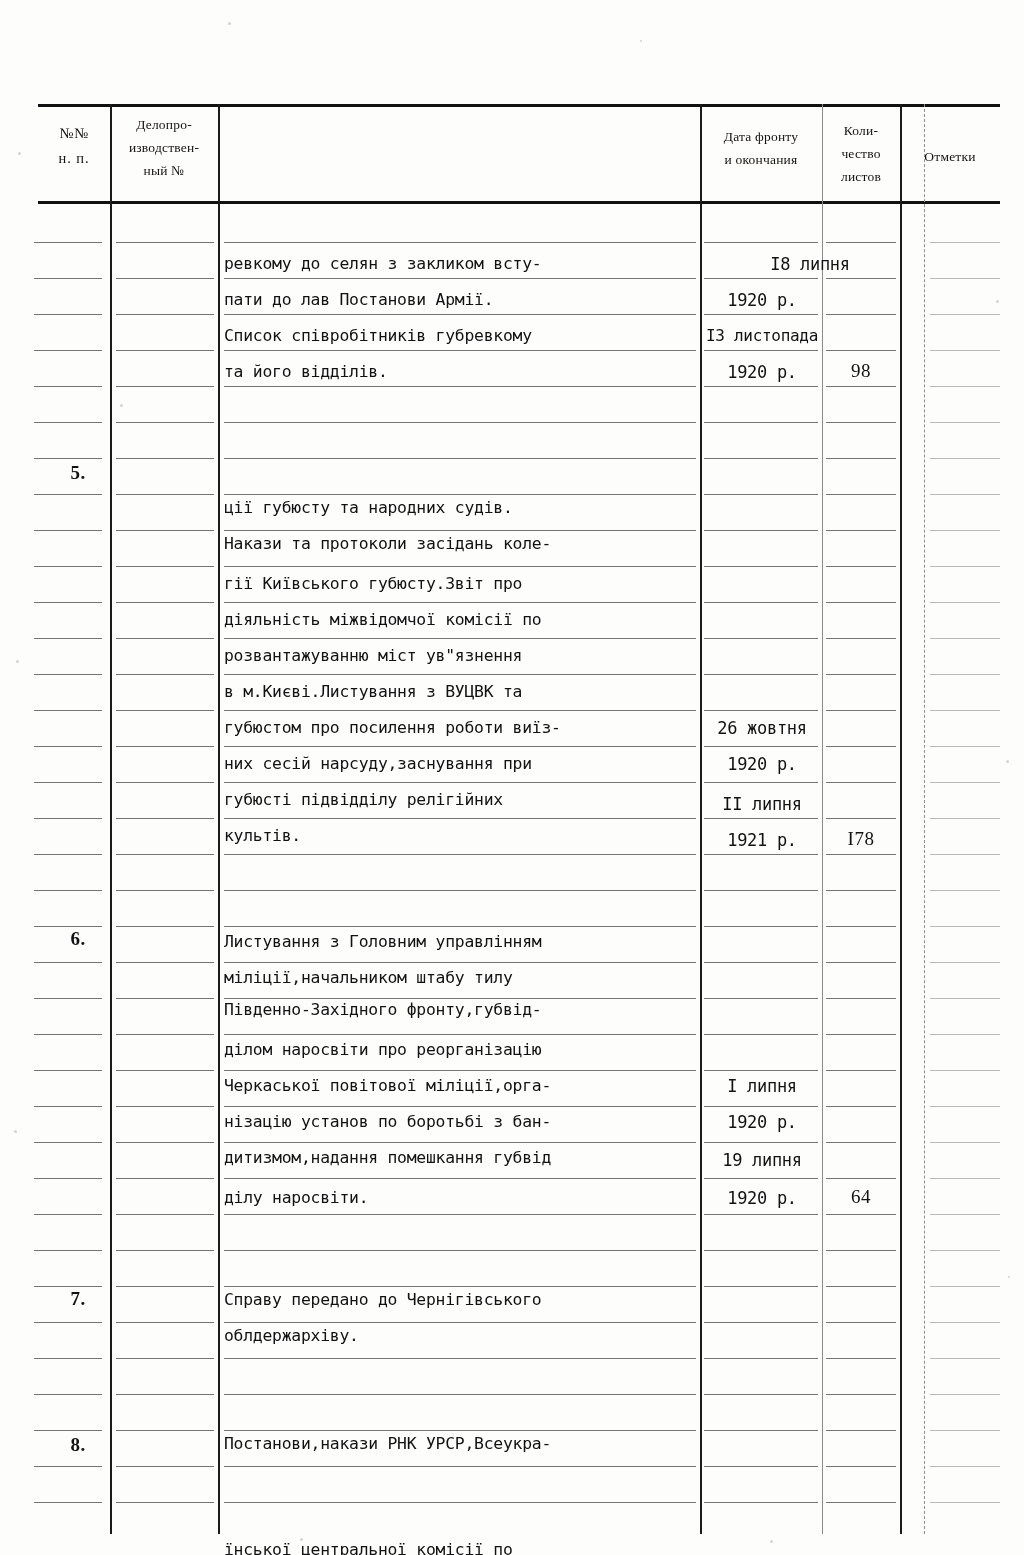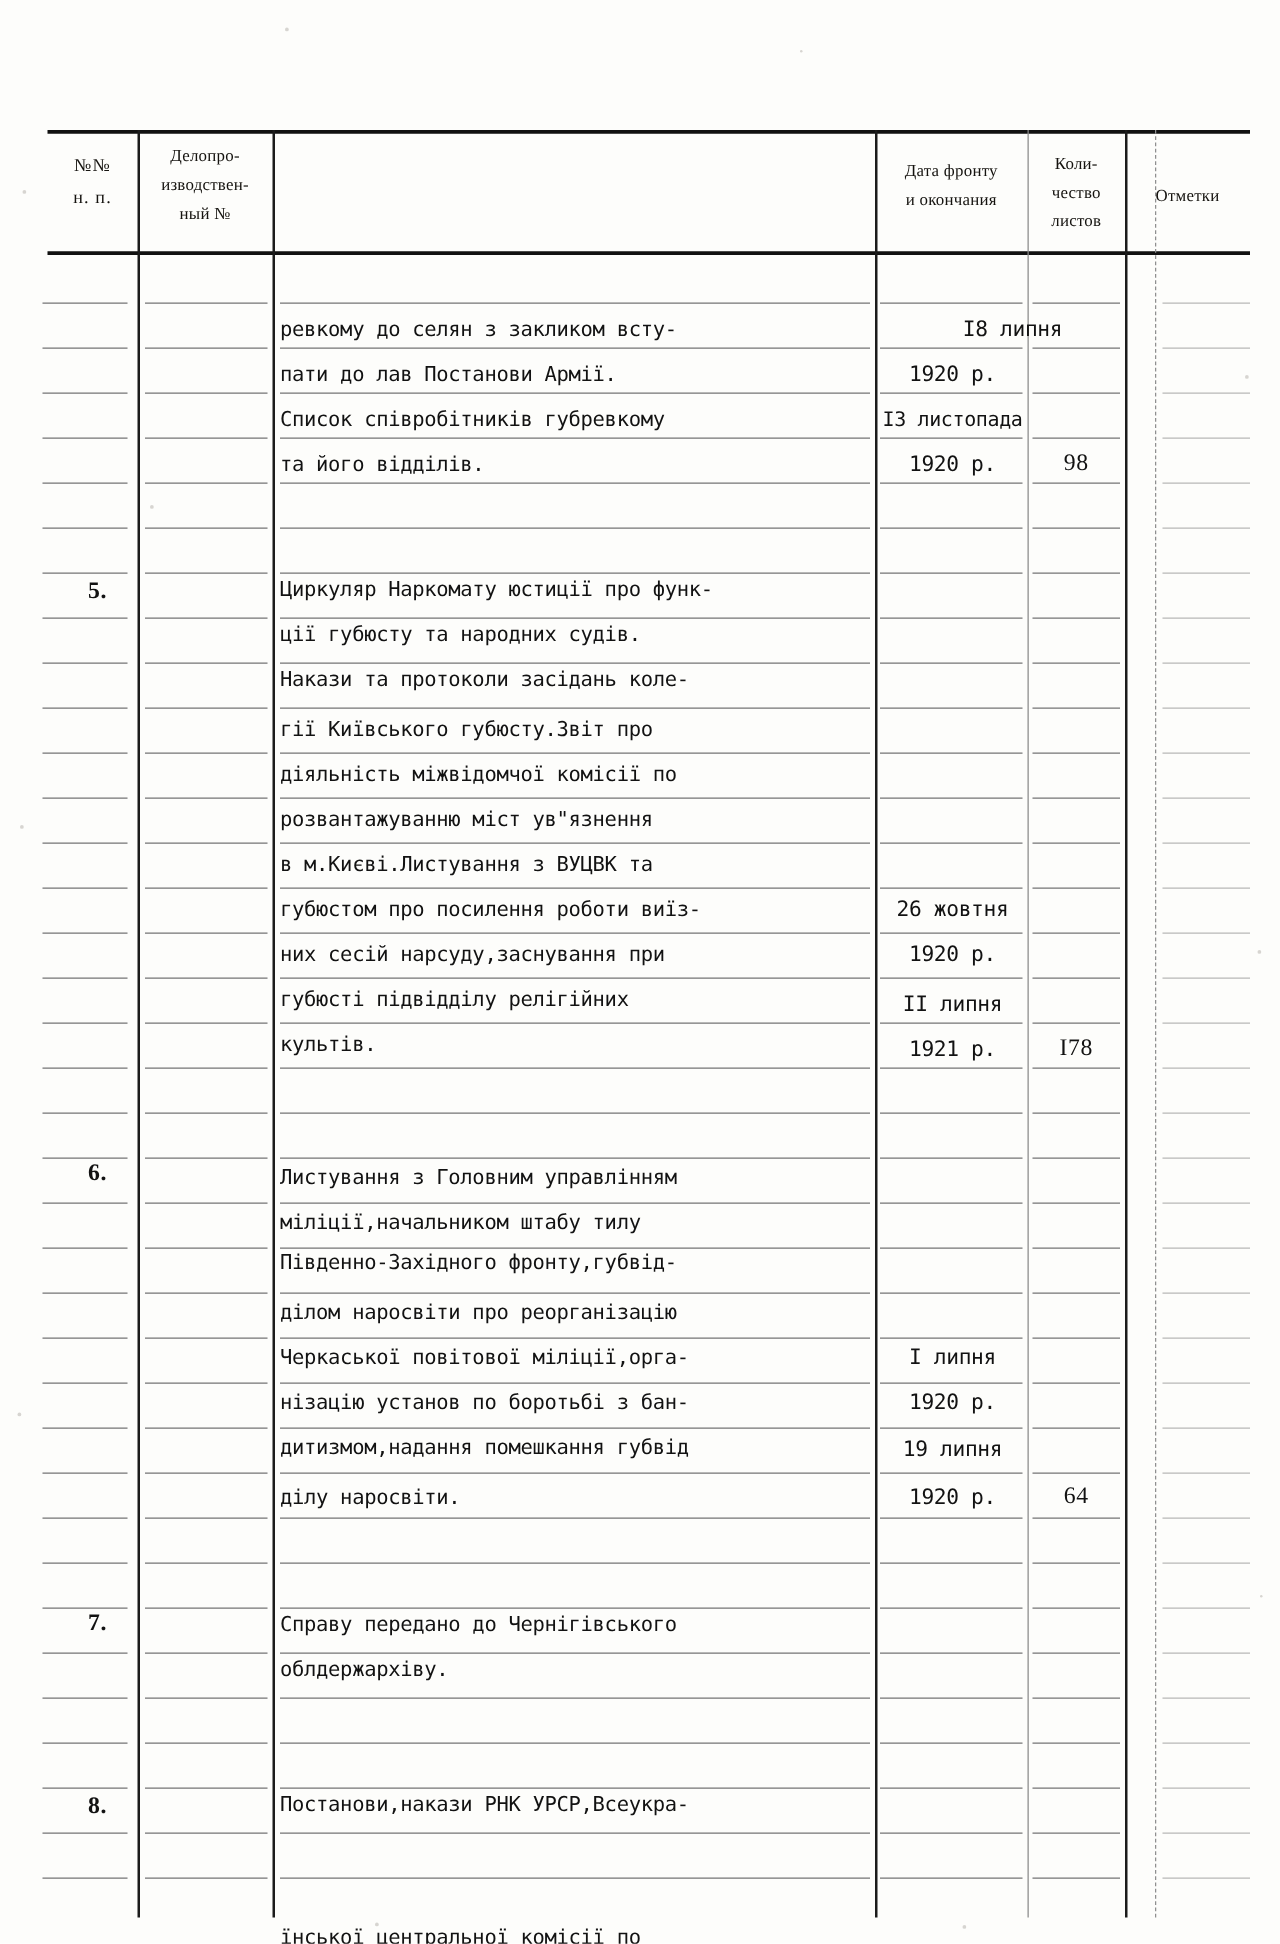--- a/index.html
+++ b/index.html
@@ -396,21 +396,20 @@
 
     <div class="cell date" style="top:150px;padding-left:48px;">I8 липня</div>
     <div class="cell date" style="top:186px;">1920 р.</div>
     <div class="cell date" style="top:222px; font-size:16px;">I3 листопада</div>
     <div class="cell date" style="top:258px;">1920 р.</div>
 
     <div class="cell sheets" style="top:256px;">98</div>
 
     <div class="cell num" style="top:358px;">5.</div>
 
-    <div class="cell txt" style="top:358px;">Циркуляр Наркомату юстиції про функ-</div>
     <div class="cell txt" style="top:394px;">ції губюсту та народних судів.</div>
     <div class="cell txt" style="top:430px;">Накази та протоколи засідань коле-</div>
     <div class="cell txt" style="top:470px;">гії Київського губюсту.Звіт про</div>
     <div class="cell txt" style="top:506px;">діяльність міжвідомчої комісії по</div>
     <div class="cell txt" style="top:542px;">розвантажуванню міст ув"язнення</div>
     <div class="cell txt" style="top:578px;">в м.Києві.Листування з ВУЦВК та</div>
     <div class="cell txt" style="top:614px;">губюстом про посилення роботи виїз-</div>
     <div class="cell txt" style="top:650px;">них сесій нарсуду,заснування при</div>
     <div class="cell txt" style="top:686px;">губюсті підвідділу релігійних</div>
     <div class="cell txt" style="top:722px;">культів.</div>

